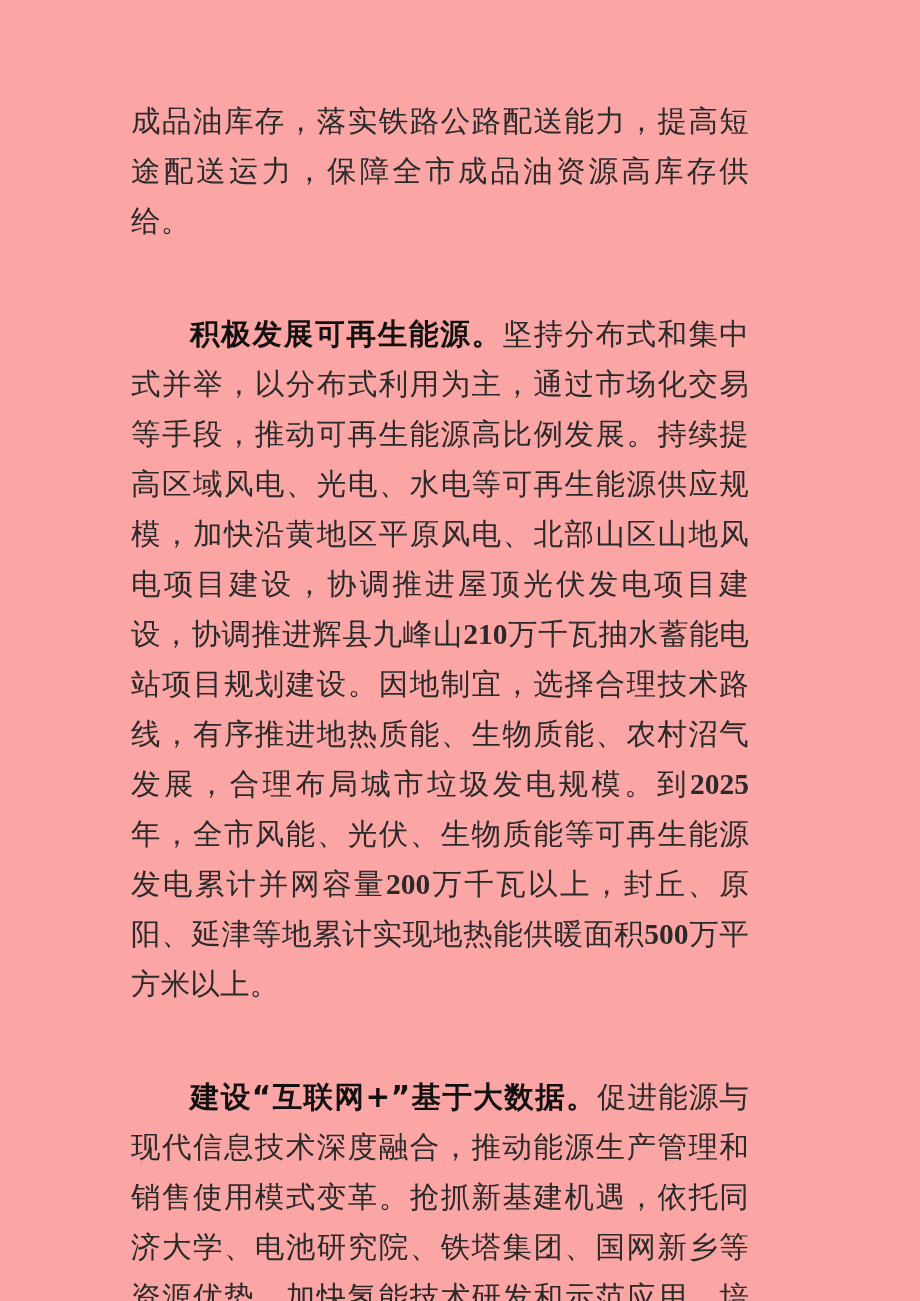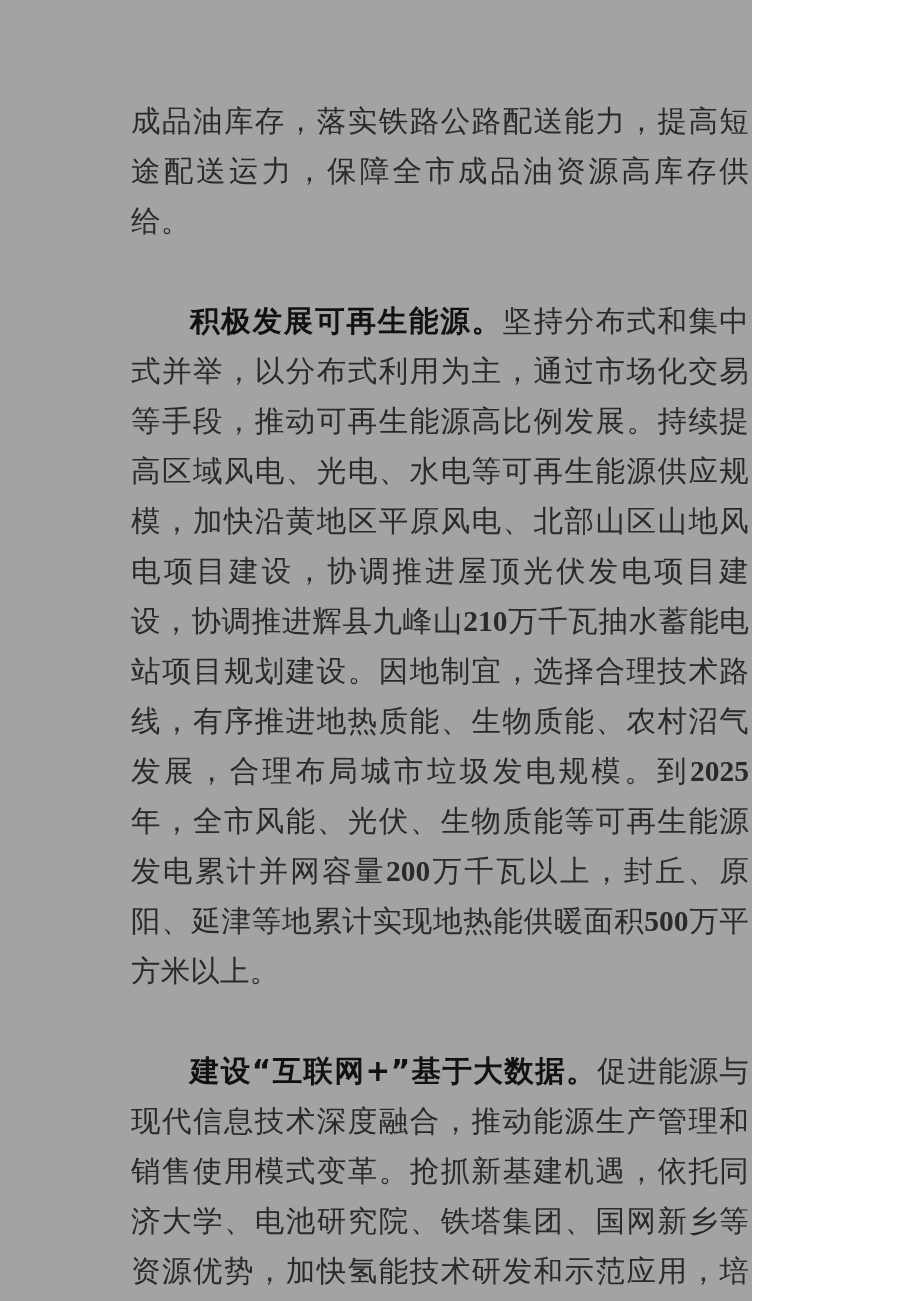--- a/index.html
+++ b/index.html
@@ -5,23 +5,23 @@
   html, body {
     margin: 0;
     padding: 0;
     background: #ffffff;
   }
   body {
     font-family: "DejaVu Sans", "Liberation Sans", sans-serif;
   }
   .page {
     position: relative;
-    width: 752px;
+    width: 920px;
     height: 1301px;
-    background: #a3a3a3;
+    background: #fca5a5;
     overflow: hidden;
     box-sizing: border-box;
   }
   .text-body {
     position: absolute;
     left: 131px;
     top: 96px;
     width: 618px;
   }
   .para {
@@ -33,21 +33,21 @@
     text-justify: inter-character;
     letter-spacing: 0.15px;
     font-family: "DejaVu Sans", "Liberation Sans", sans-serif;
     font-weight: 400;
     -webkit-font-smoothing: antialiased;
   }
   .para.indent {
     text-indent: 59px;
   }
   .para + .para {
-    margin-top: 50px;
+    margin-top: 63px;
   }
   .lead {
     font-weight: 700;
     color: #111111;
     letter-spacing: 0.5px;
   }
   .num {
     font-family: "Liberation Serif", "DejaVu Serif", serif;
     font-weight: 700;
     letter-spacing: 0;

